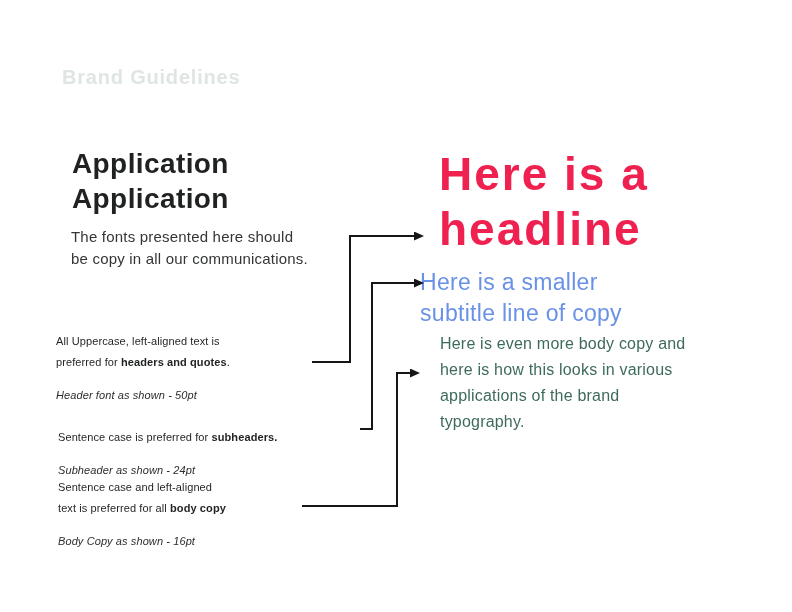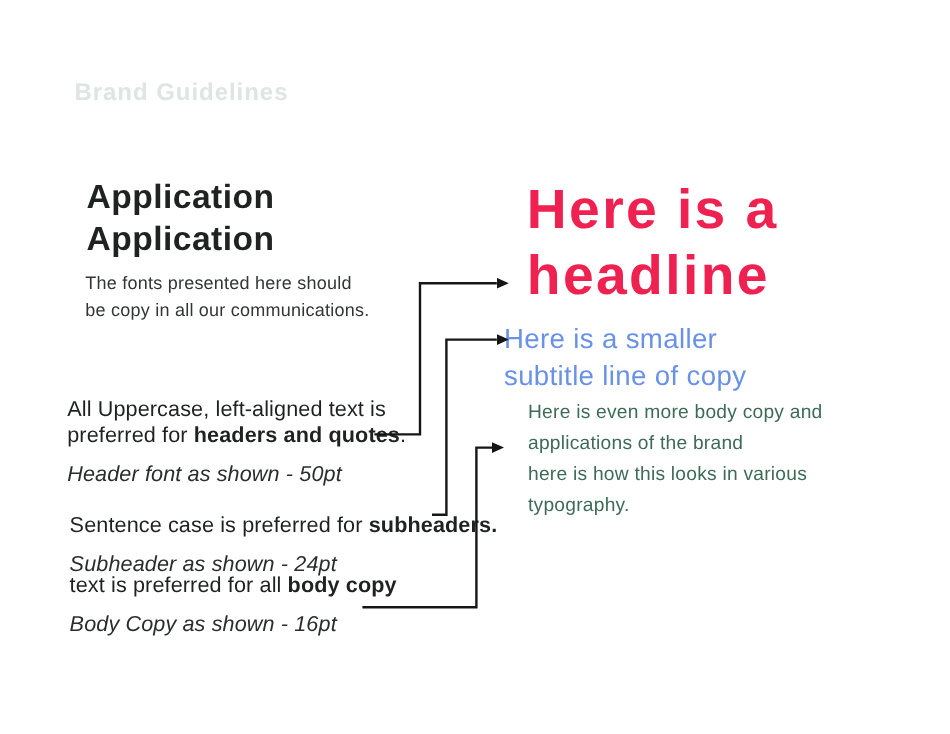--- a/index.html
+++ b/index.html
@@ -33,21 +33,21 @@
 
   .intro {
     left: 71px; top: 226px;
     font-size: 15px;
     line-height: 22px;
     letter-spacing: 0.2px;
     color: #333635;
   }
 
   .note {
-    font-size: 18px;
+    font-size: 11px;
     line-height: 21px;
     letter-spacing: 0.1px;
     color: var(--text, #1f2221);
   }
   .note strong { font-weight: bold; }
   .note .caption { font-style: italic; color: #2a2d2c; margin-top: 12px; }
   .note-1 { left: 56px; top: 331px; }
   .note-2 { left: 58px; top: 427px; }
   .note-3 { left: 58px; top: 477px; }
 
@@ -109,38 +109,39 @@
     <div><span>preferred for </span><strong>headers and quotes</strong><span>.</span></div>
     <div class="caption">Header font as shown - 50pt</div>
   </div>
 
   <div class="abs note note-2">
     <div><span>Sentence case is preferred for </span><strong>subheaders.</strong></div>
     <div class="caption">Subheader as shown - 24pt</div>
   </div>
 
   <div class="abs note note-3">
+    <div>Sentence case and left-aligned</div>
     <div><span>text is preferred for all </span><strong>body copy</strong></div>
     <div class="caption">Body Copy as shown - 16pt</div>
   </div>
 
   <div class="abs headline">
     <div>Here is a</div>
     <div>headline</div>
   </div>
 
   <div class="abs subtitle">
     <div>Here is a smaller</div>
     <div>subtitle line of copy</div>
   </div>
 
   <div class="abs bodycopy">
     <div>Here is even more body copy and</div>
+    <div>here is how this looks in various</div>
     <div>applications of the brand</div>
-    <div>here is how this looks in various</div>
     <div>typography.</div>
   </div>
 
   <svg class="abs arrows" viewBox="0 0 792 612" xmlns="http://www.w3.org/2000/svg">
     <defs>
       <marker id="ah" markerUnits="userSpaceOnUse" markerWidth="10" markerHeight="9" refX="0" refY="4.5" orient="auto">
         <path d="M0,0 L10,4.5 L0,9 z" fill="#161616"></path>
       </marker>
     </defs>
     <polyline points="312,362 350,362 350,236 414,236" marker-end="url(#ah)"></polyline>

